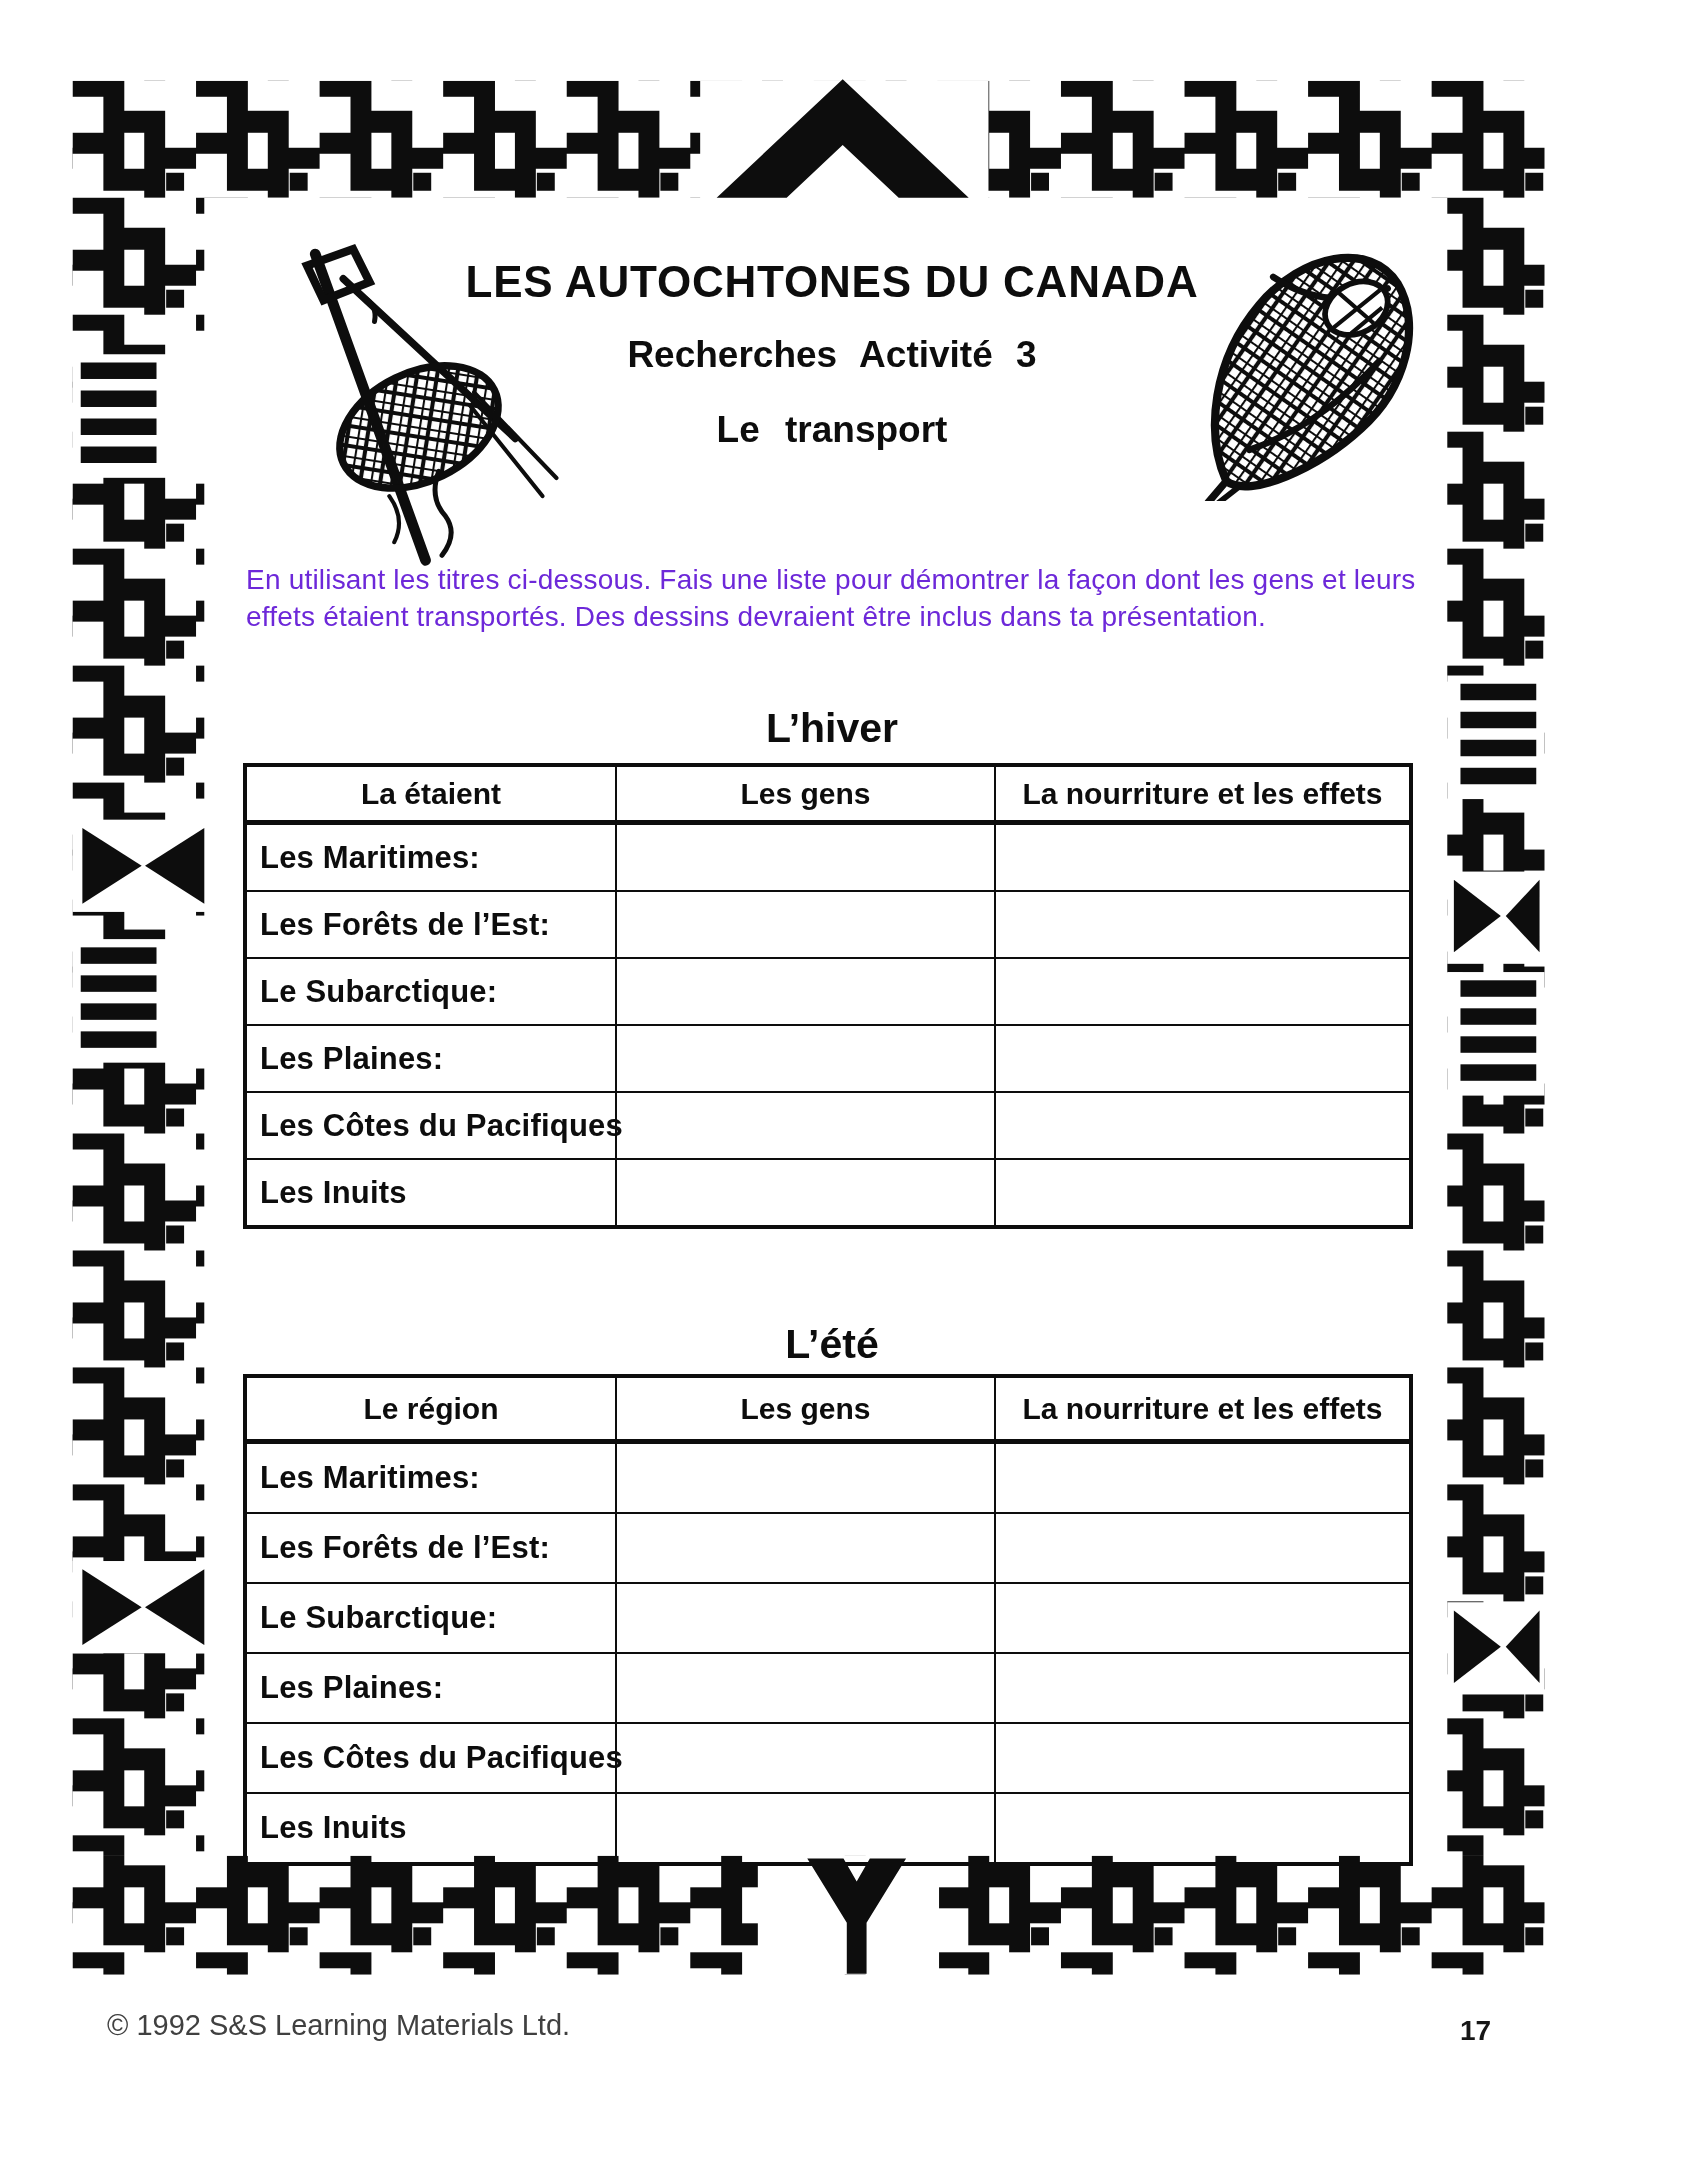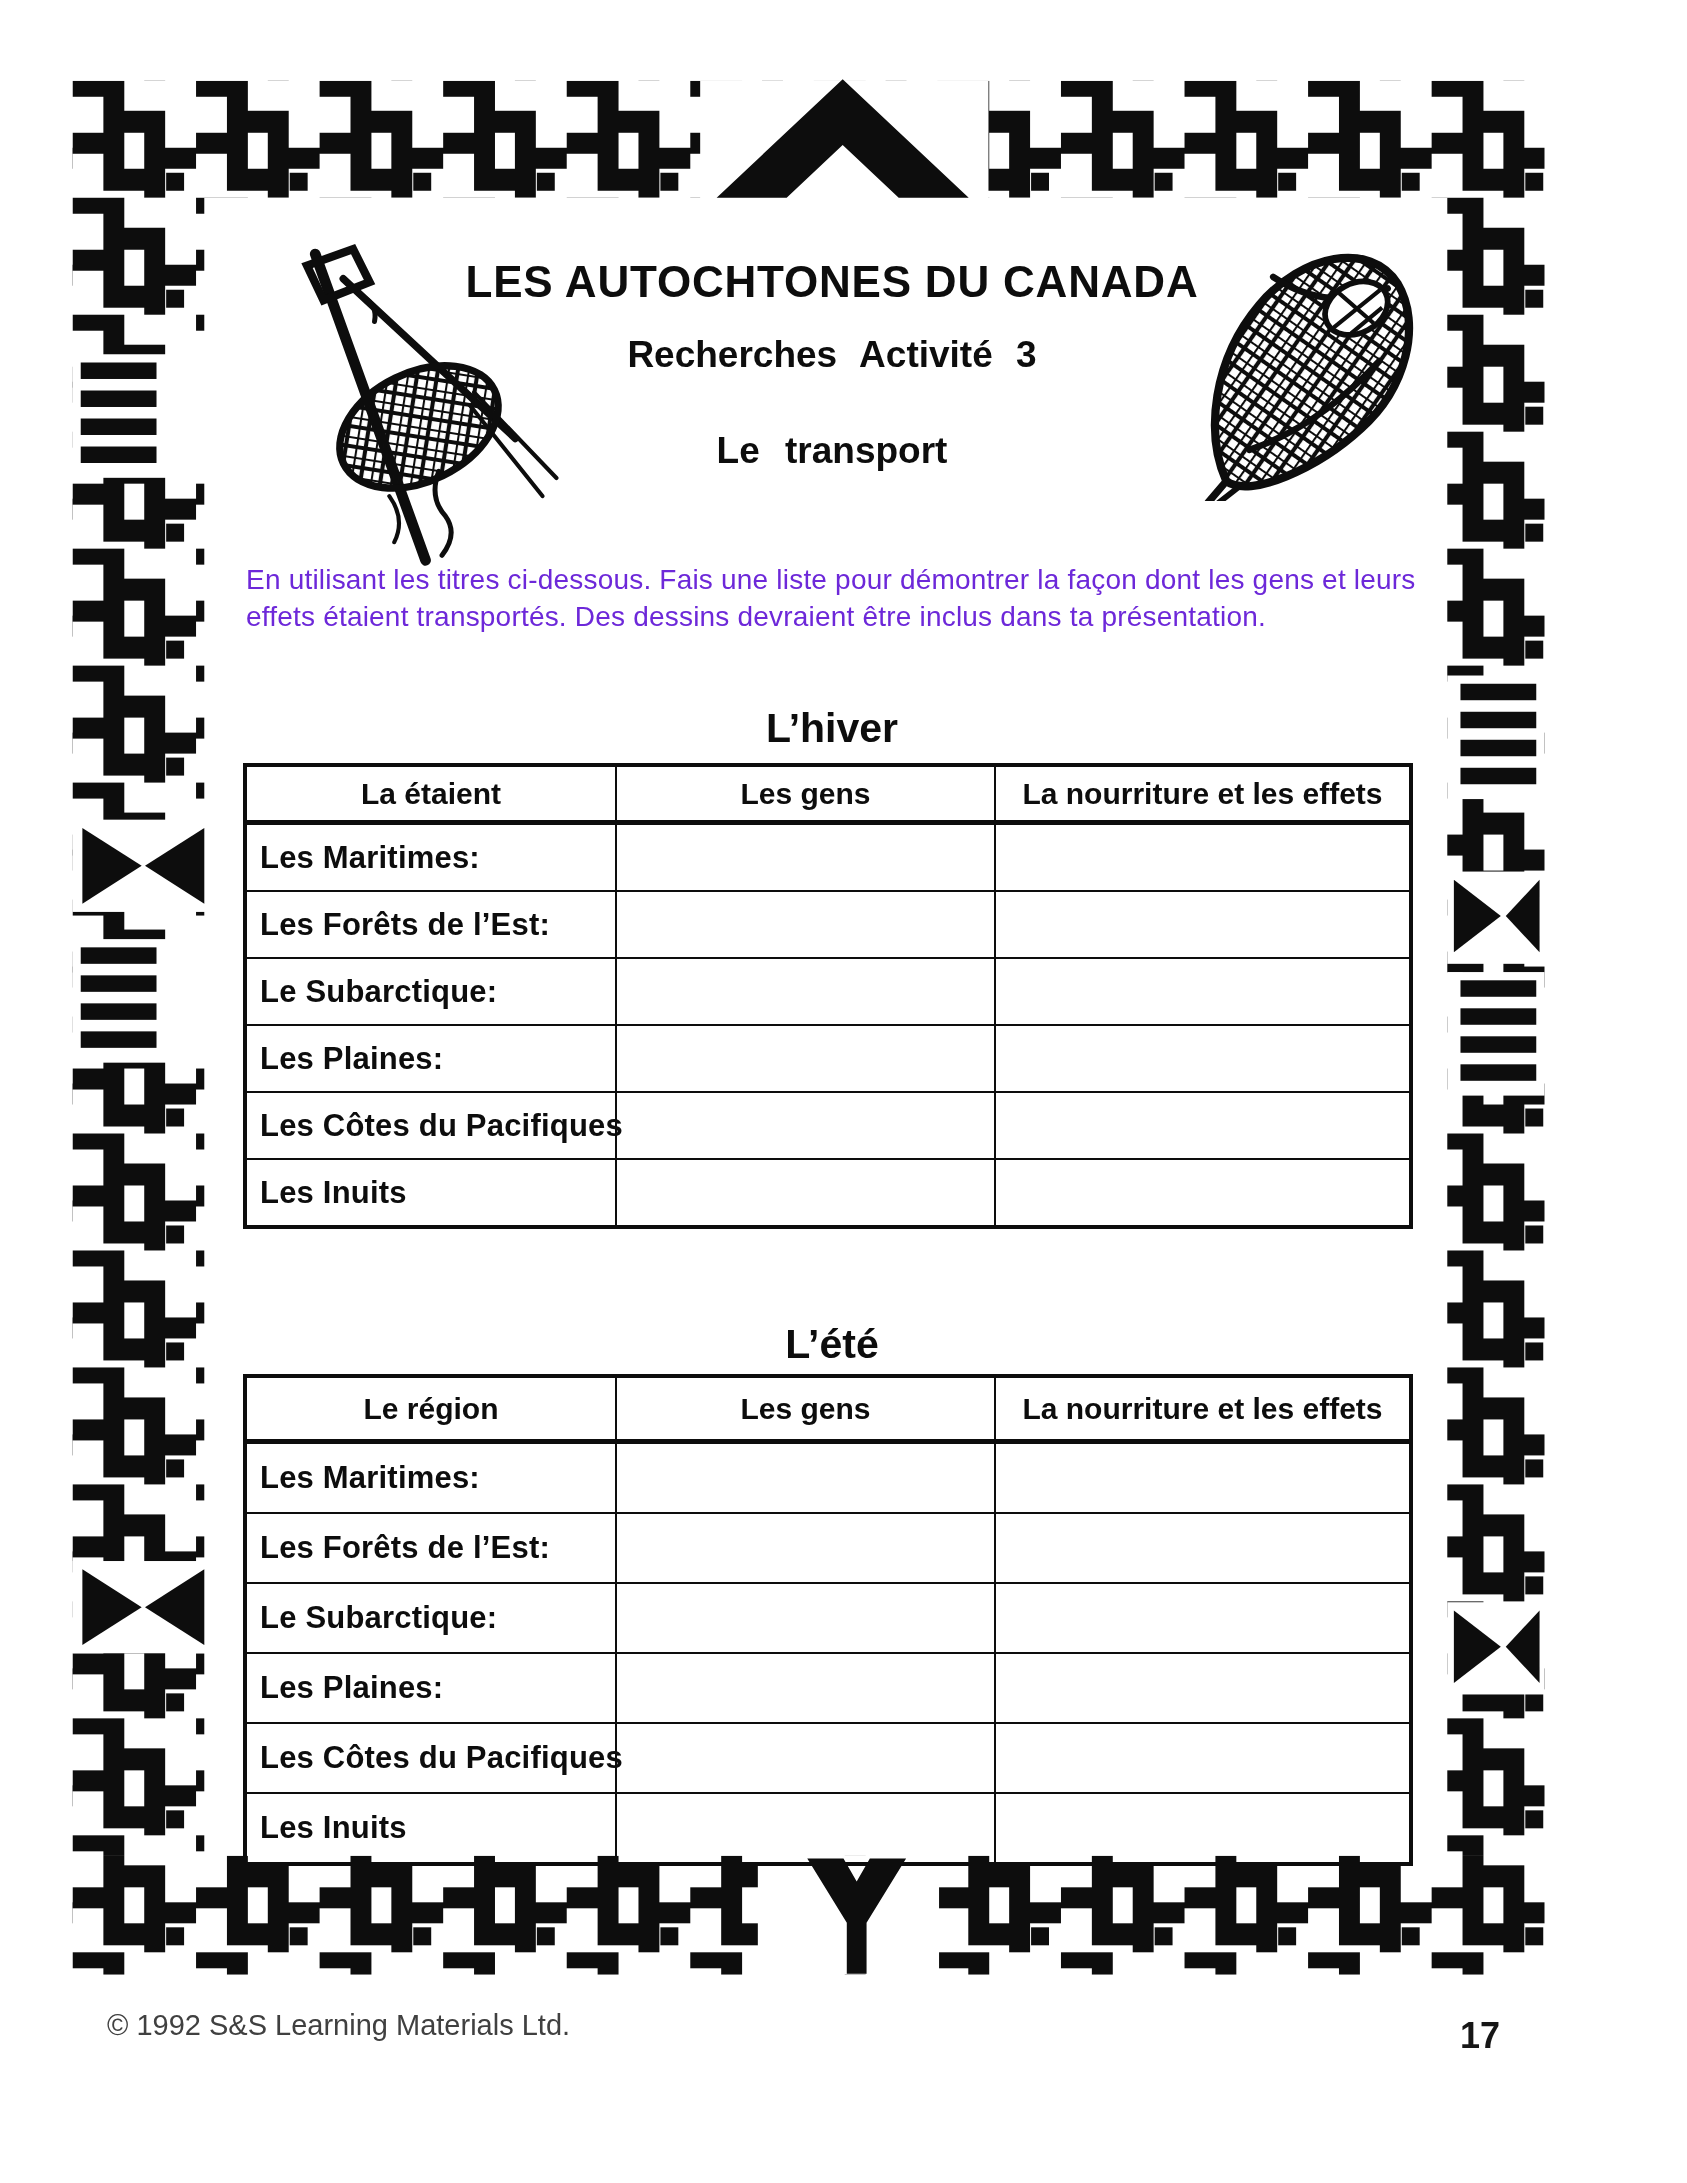--- a/index.html
+++ b/index.html
@@ -7,21 +7,21 @@
   .page{
     position:relative; width:1687px; height:2183px; background:var(--paper);
     font-family:"Liberation Sans", sans-serif; color:var(--ink); overflow:hidden;
     margin:0 auto;
   }
   .abs{position:absolute;}
   .center-band{position:absolute; left:239px; width:1170px; text-align:center;}
   h1,h2,h3,h4{margin:8px; font-weight:bold; color:var(--ink);}
   .title-main{top:249px; font-size:44px; letter-spacing:0.8px;}
   .title-sub{top:326px; font-size:37px; word-spacing:13px;}
-  .title-topic{top:422px; font-size:37px; word-spacing:15px;}
+  .title-topic{top:401px; font-size:37px; word-spacing:15px;}
   .instructions{
     position:absolute; left:246px; top:534px; width:1195px;
     font-size:28px; line-height:1.31; letter-spacing:0.2px; color:#6d28d9;
   }
   .section-title{font-size:41px;}
   .sec-winter{top:697px;}
   .sec-summer{top:1313px;}
   table.wtable{
     position:absolute; left:243px; width:1166px;
     border-collapse:collapse; table-layout:fixed;
@@ -33,21 +33,21 @@
     border:2.5px solid var(--ink); border-bottom:5.8px solid var(--ink); border-top:2.5px solid var(--ink);
     font-size:30px; font-weight:bold; text-align:center; color:var(--ink);
   }
   .t-winter th{height:51px;}
   .t-summer th{height:59px;}
   .wtable td{ border:2.5px solid var(--ink); vertical-align:middle; }
   .t-winter td{height:63px;}
   .t-summer td{height:66px;}
   td.lbl{ font-size:31px; font-weight:bold; padding-left:13px; letter-spacing:0.2px; white-space:nowrap;}
   .footer-copy{ position:absolute; left:107px; top:2009px; font-size:29px; color:#404040;}
-  .page-num{ position:absolute; left:1460px; top:2015px; font-size:36px; font-weight:bold; color:#161616;}
+  .page-num{ position:absolute; left:1460px; top:2015px; font-size:28px; font-weight:bold; color:#161616;}
   svg{display:block;}
 </style>
 </head>
 <body>
 
 <div class="page">
 
   <svg class="abs" style="left:0;top:0" width="1687" height="2183" viewBox="0 0 2048 2650" aria-hidden="true">
     <defs>
       <pattern id="stairs" width="150" height="142" patternUnits="userSpaceOnUse" patternTransform="translate(88,98)">

